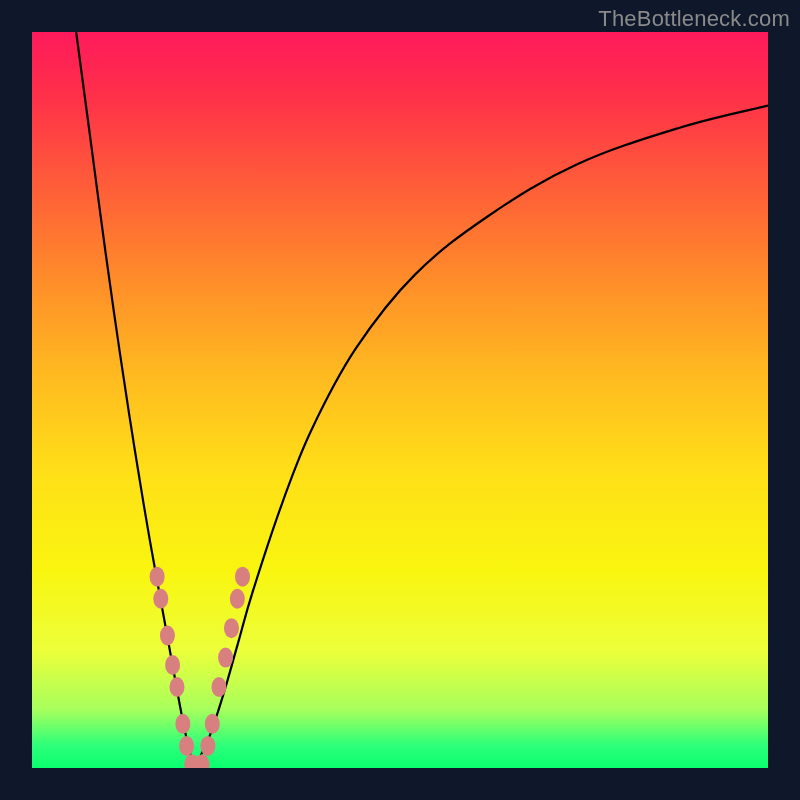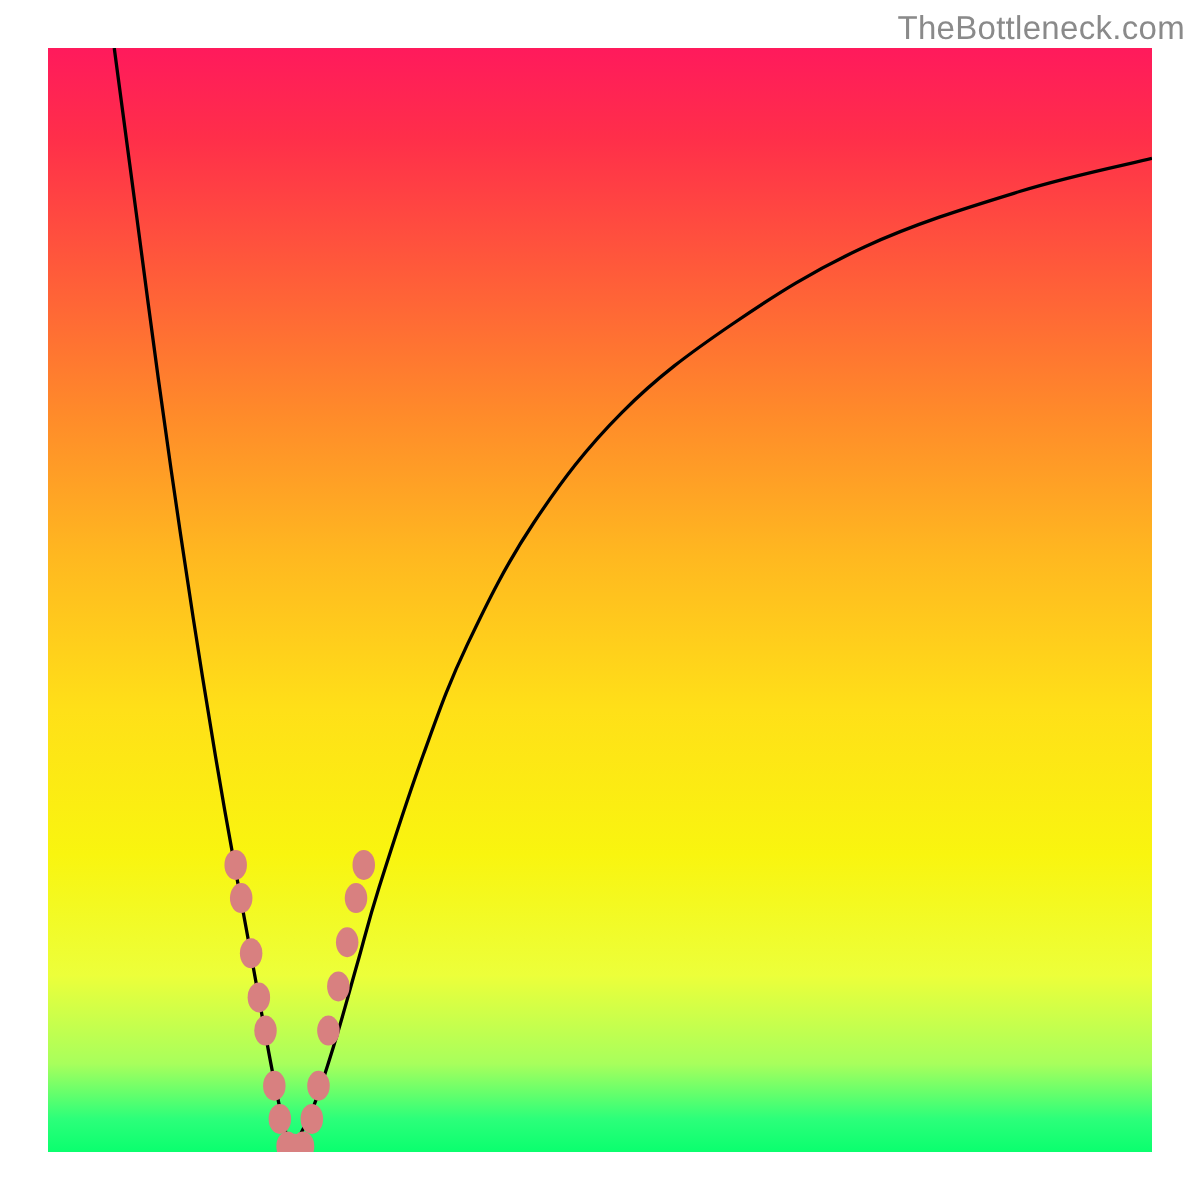--- a/index.html
+++ b/index.html
@@ -10,21 +10,21 @@
     background: #000;
     overflow: hidden;
     font-family: Arial, Helvetica, sans-serif;
   }
   .frame {
     position: absolute;
     top: 0;
     left: 0;
     width: 800px;
     height: 800px;
-    background: #ffffff;
+    background: #0f172a;
   }
   .plot-area {
     position: absolute;
     top: 32px;
     left: 32px;
     width: 736px;
     height: 736px;
     background: linear-gradient(to bottom,
       #ff1a5c 0%,
       #ff2e4a 8%,

